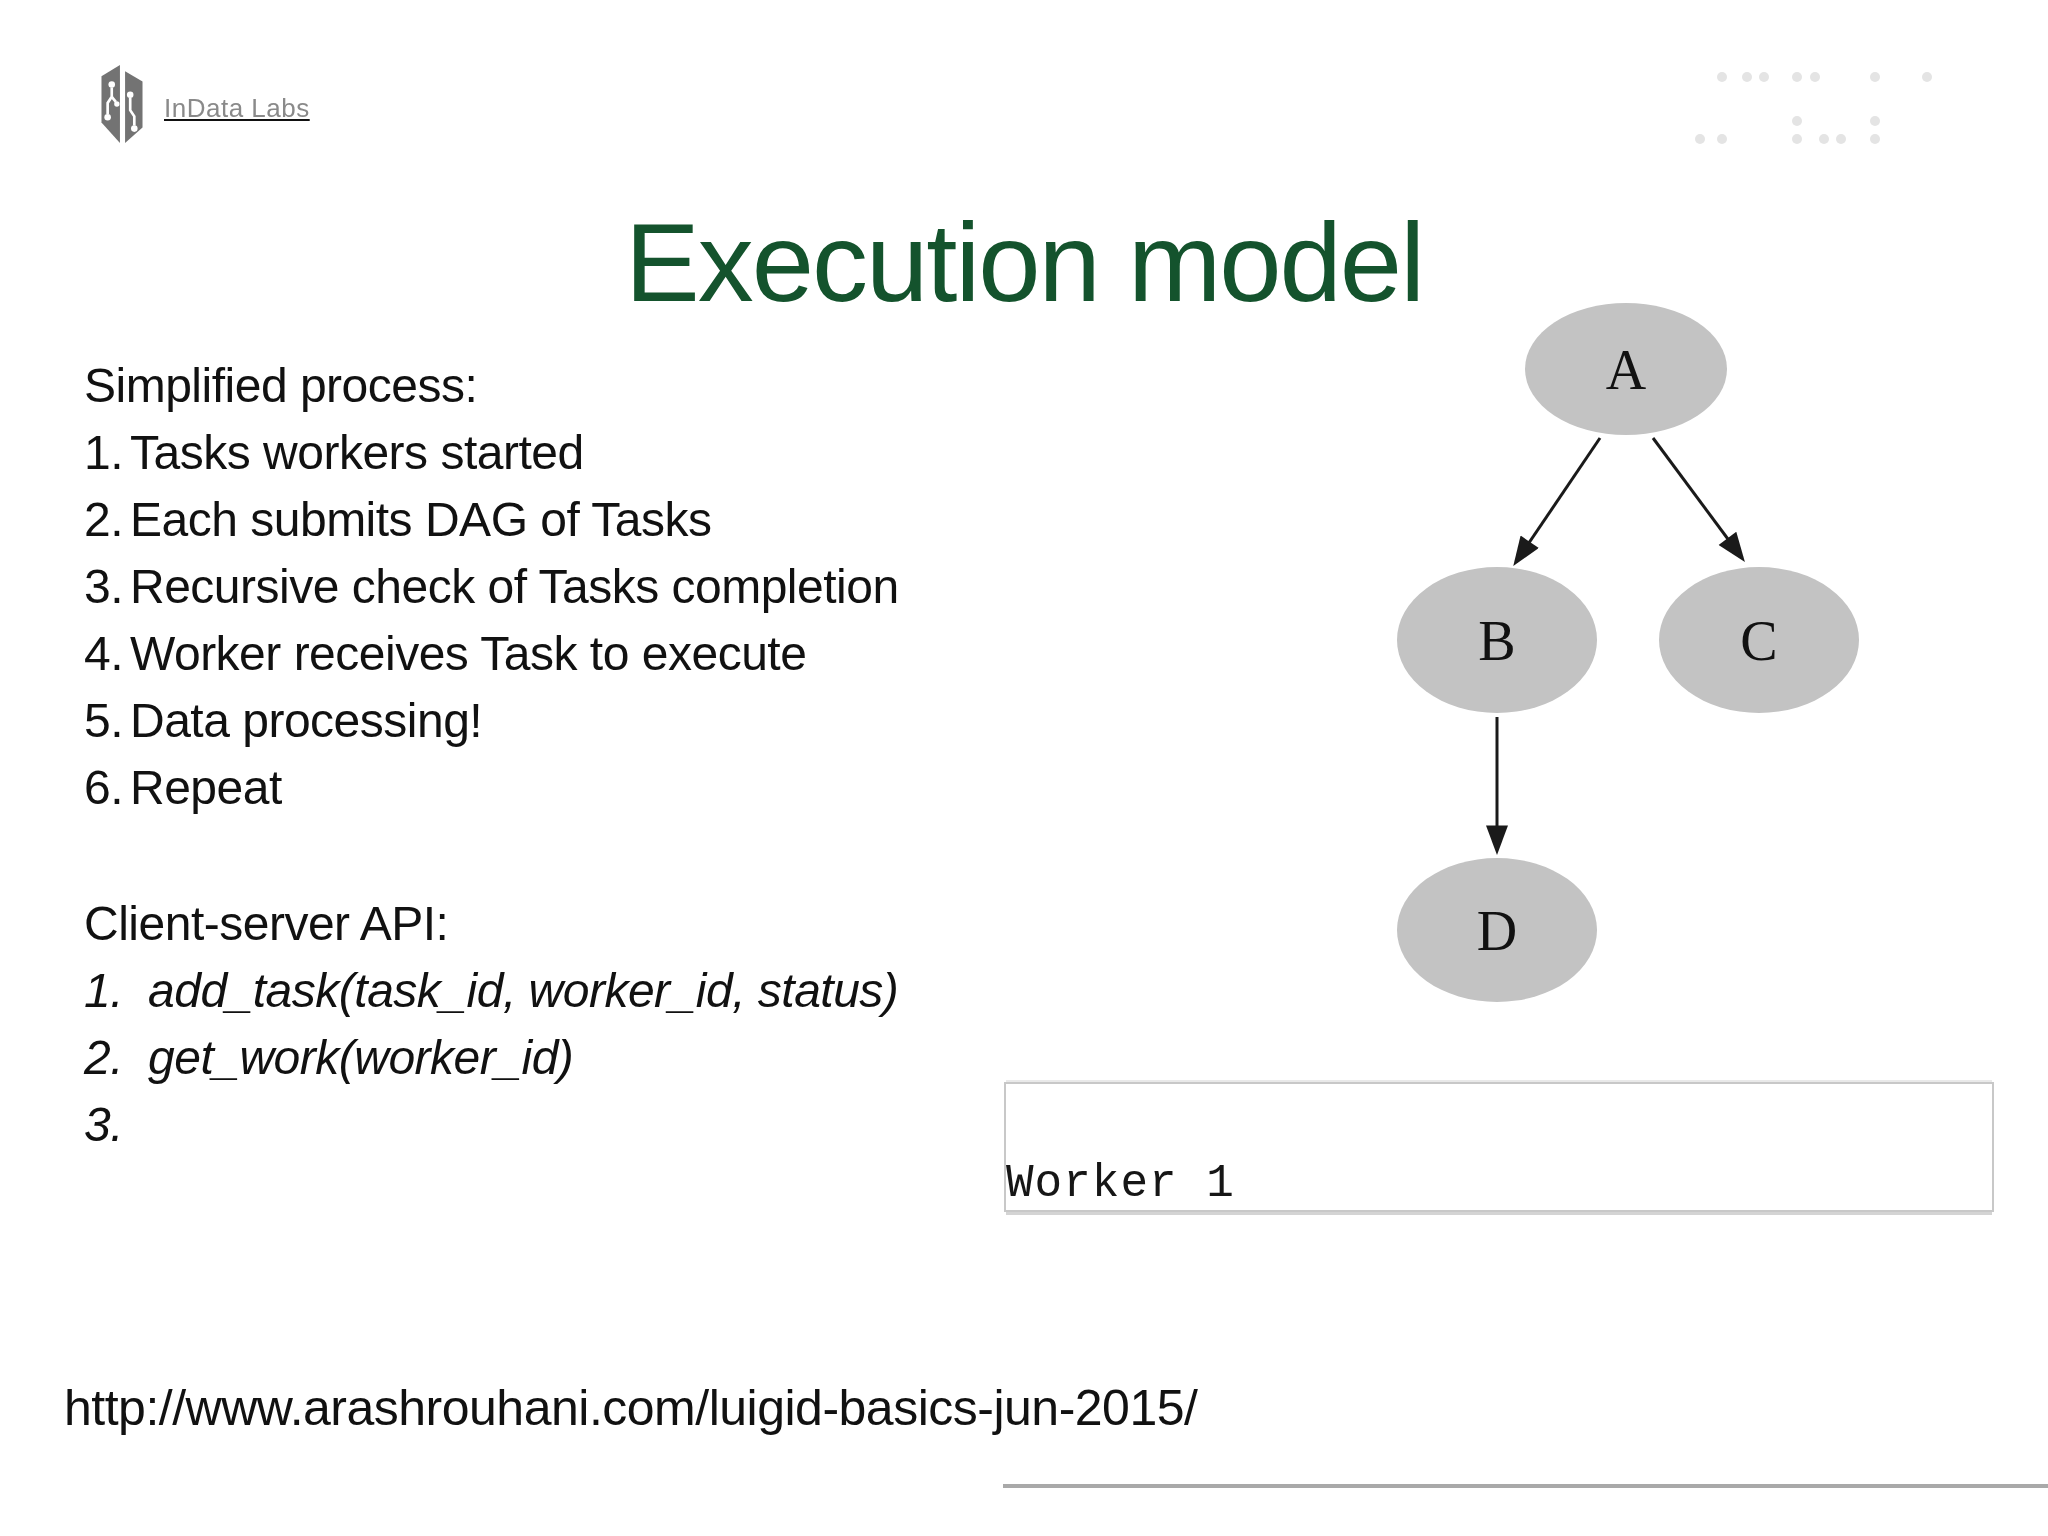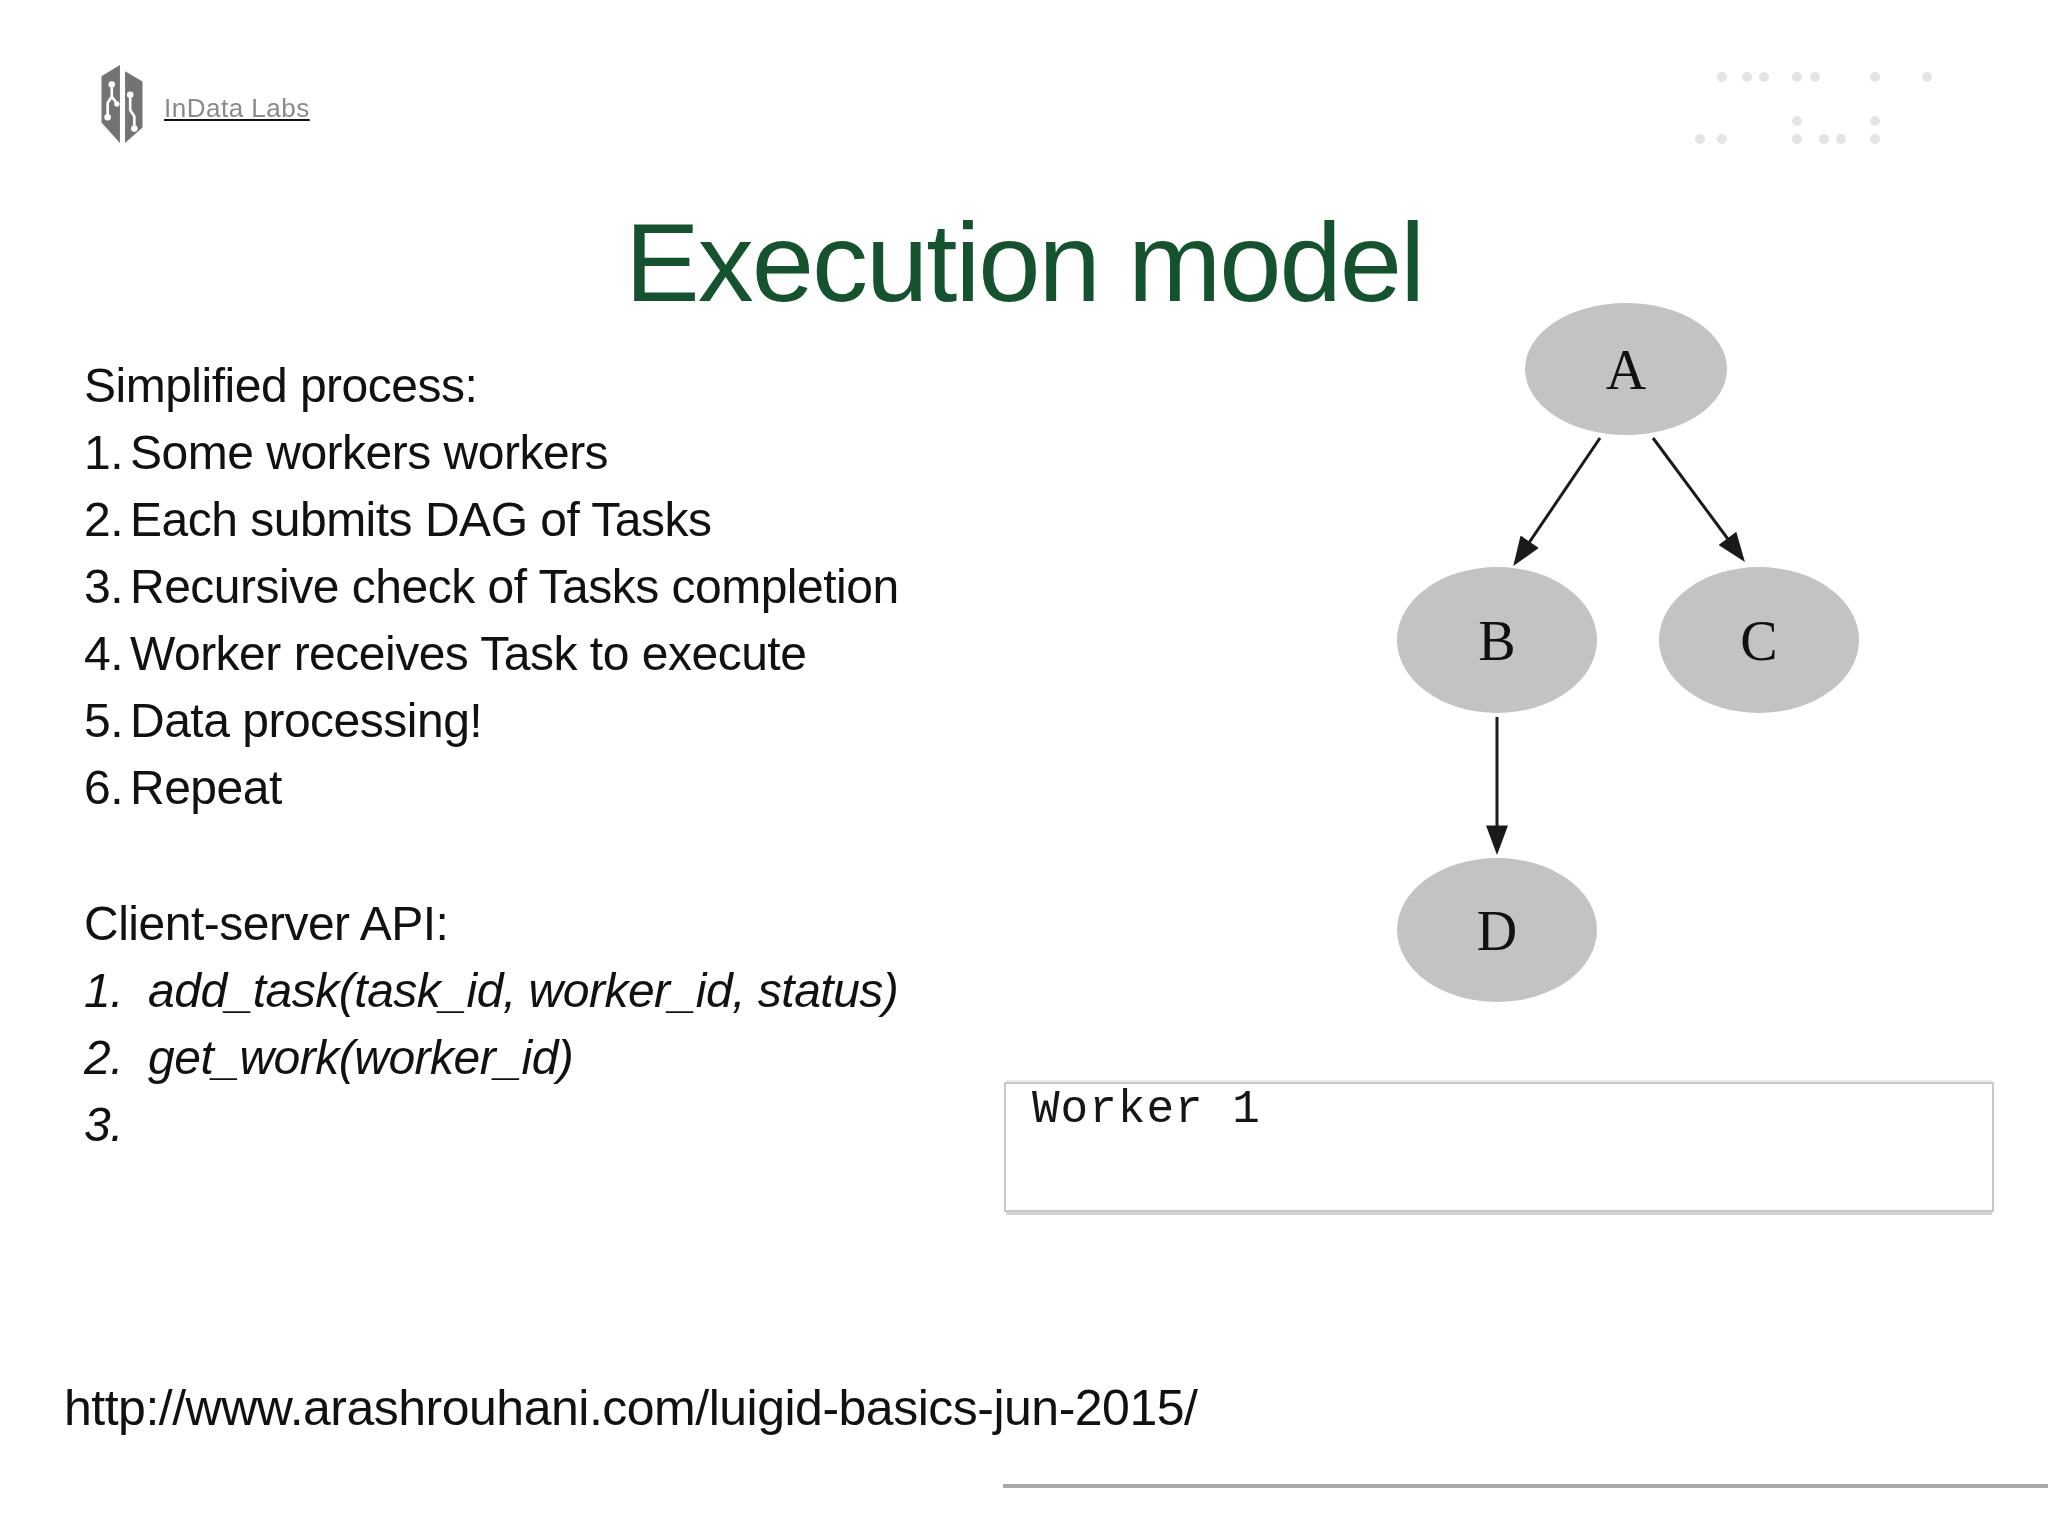--- a/index.html
+++ b/index.html
@@ -50,22 +50,21 @@
     font-family:"Liberation Serif", serif; font-size:56px;
     fill:#111111; text-anchor:middle;
   }
   .dag line { stroke:var(--edge, #1a1a1a); stroke-width:3; }
   .dag marker path { fill:var(--edge, #1a1a1a); }
 
   
   .worker-panel {
     left:1004px; top:1082px; width:990px; height:130px;
     background:#ffffff; border:2px solid var(--panel_border, #c8c8c8);
-    box-sizing:border-box; display:flex; align-items:flex-start;
-    padding-left:26px;
+    box-sizing:border-box; display:flex; align-items:flex-end;
     box-shadow:0 5px 0 -2px #d4d4d4, 0 -4px 0 -2px #e9e9e9;
   }
   .worker-label {
     font-family:"Liberation Mono", "DejaVu Sans Mono", monospace;
     font-size:46px; color:#161616; letter-spacing:1px;
   }
 
   .bottom-divider {
     left:1003px; top:1484px; width:1045px; height:4px;
     background:var(--divider, #a9a9a9);
@@ -116,21 +115,21 @@
       <span class="dot" style="left: 1870px; top: 134px;"></span>
     </div>
 
   <h1 class="abs title">Execution model</h1>
 
   <div class="abs text-block block-simplified">
     <div class="heading">Simplified process:</div>
     <div class="list">
         <div class="row">
           <span class="num">1.</span>
-          <span class="txt">Some workers workers</span>
+          <span class="txt">Tasks workers started</span>
         </div>
         <div class="row">
           <span class="num">2.</span>
           <span class="txt">Each submits DAG of Tasks</span>
         </div>
         <div class="row">
           <span class="num">3.</span>
           <span class="txt">Recursive check of Tasks completion</span>
         </div>
         <div class="row">

